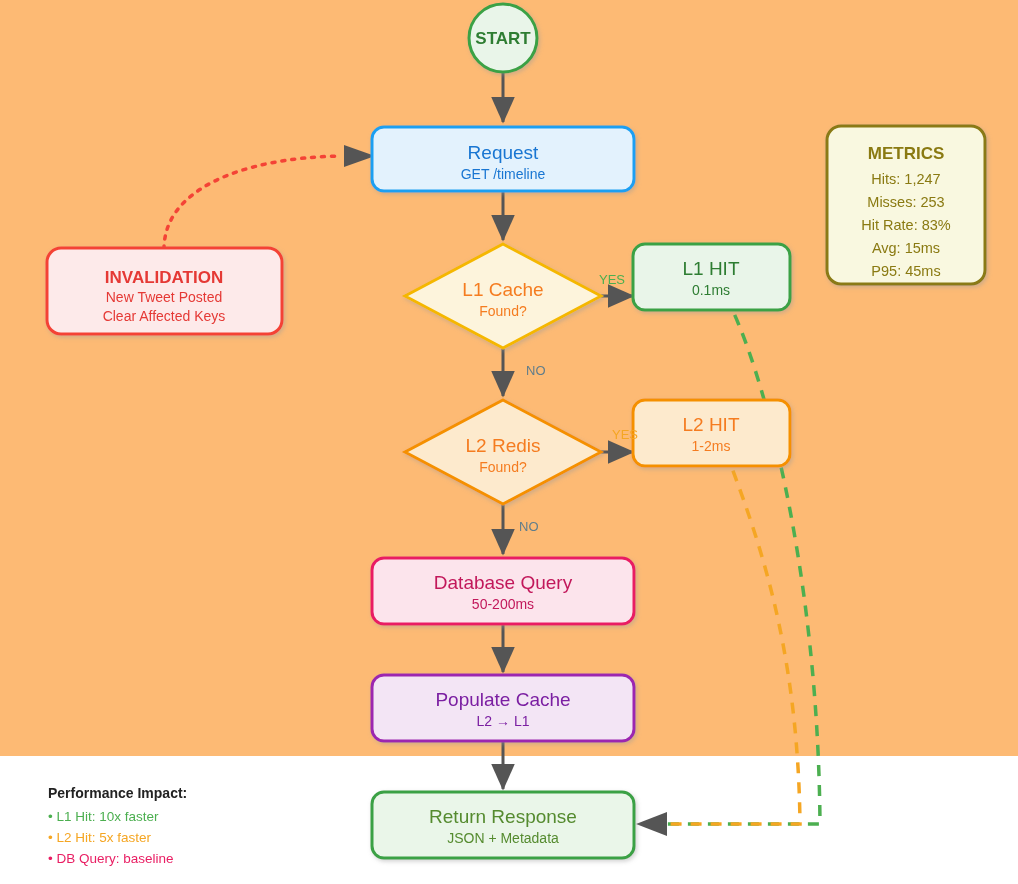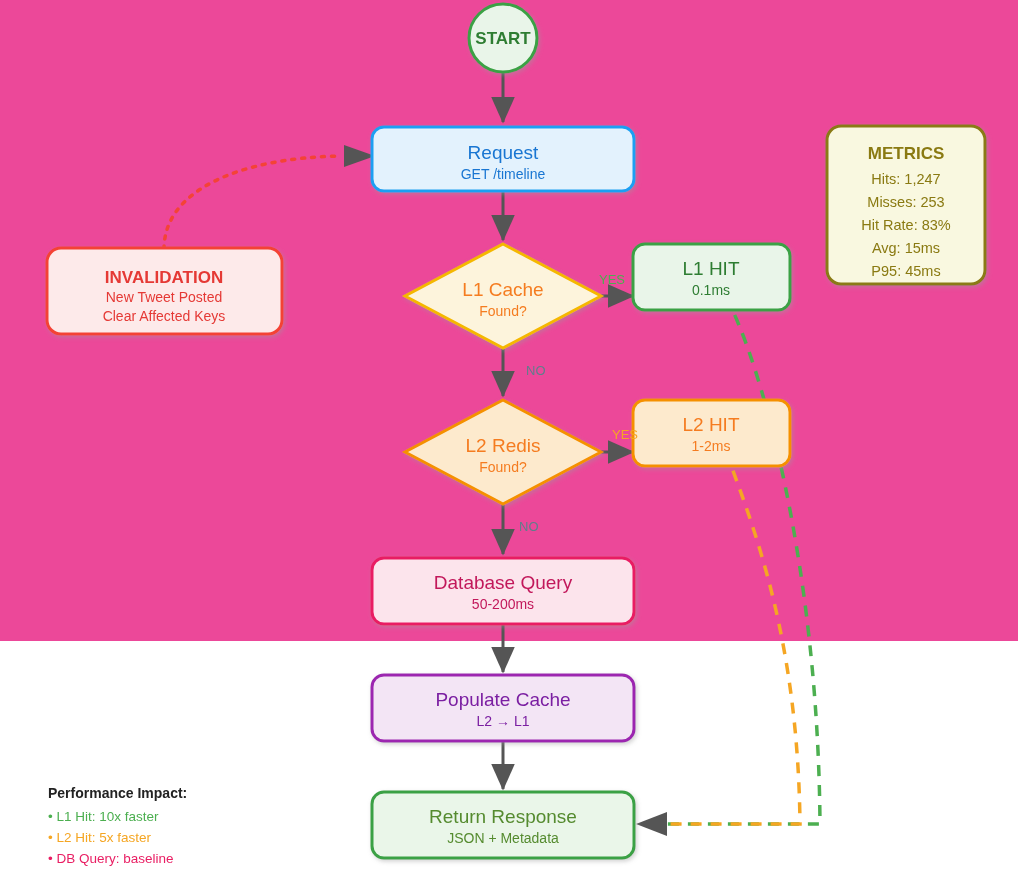--- a/index.html
+++ b/index.html
@@ -10,22 +10,22 @@
   }
   body {
     font-family: "Liberation Sans", sans-serif;
     width: 1018px;
     height: 884px;
     overflow: hidden;
   }
   #canvas {
     position: relative;
     width: 1018px;
-    height: 641px;
-    background: #ec4899;
+    height: 756px;
+    background: #fdba74;
   }
   svg#diagram {
     position: absolute;
     left: 0;
     top: 0;
     width: 1018px;
     height: 884px;
   }
   .node-title {
     font-size: 19px;

